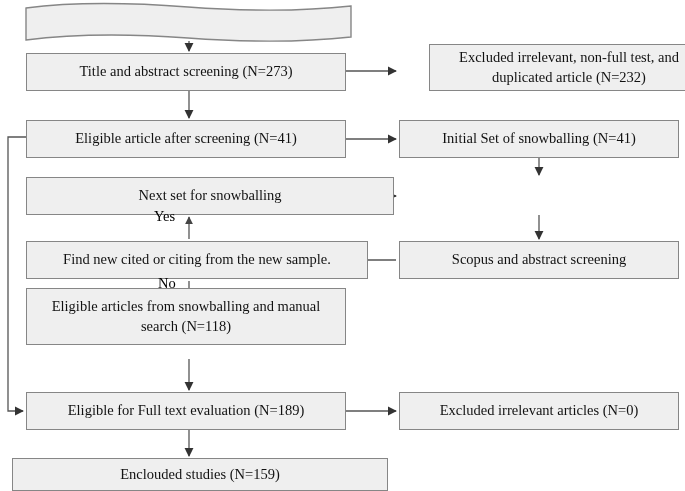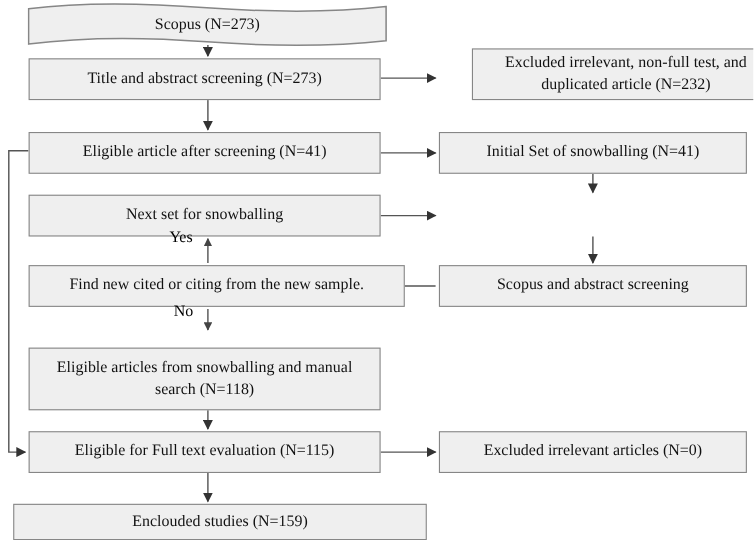--- a/index.html
+++ b/index.html
@@ -110,58 +110,57 @@
 
       <path d="M 189 430 L 189 456" marker-end="url(#ah)"></path>
     </g>
   </svg>
 
   <div class="node doc" style="left:25px; top:2px; width:327px; height:42px;">
     <svg class="doc-svg" viewBox="0 0 327 42" preserveAspectRatio="none">
       <path d="M 1 6 C 55 -1, 110 1, 163 5 C 218 9, 272 10, 326 4
                L 326 35 C 272 41, 218 40, 163 36 C 110 32, 55 31, 1 38 Z" fill="#efefef" stroke="#868686" stroke-width="1.4"></path>
     </svg>
-    <span class="doc-label">Scopus (N=273)</span>
   </div>
 
   <div class="node" style="left:26px; top:53px; width:320px; height:38px;">
     <span>Title and abstract screening (N=273)</span>
   </div>
 
   <div class="node" style="left:399px; top:44px; width:280px; height:47px;margin-left:30px;">
     <span>Excluded irrelevant, non-full test, and duplicated article (N=232)</span>
   </div>
 
   <div class="node" style="left:26px; top:120px; width:320px; height:38px;">
     <span>Eligible article after screening (N=41)</span>
   </div>
 
   <div class="node" style="left:399px; top:120px; width:280px; height:38px;font-family:Liberation Serif, serif;">
     <span>Initial Set of snowballing (N=41)</span>
   </div>
 
-  <div class="node" style="left:26px; top:177px; width:320px; height:38px;">
+  <div class="node" style="left:26px; top:177px; width:368px; height:38px;">
     <span>Next set for snowballing</span>
   </div>
 
 
   <div class="node" style="left:26px; top:241px; width:342px; height:38px;">
     <span>Find new cited or citing from the new sample.</span>
   </div>
 
   <div class="node" style="left:399px; top:241px; width:280px; height:38px;">
     <span>Scopus and abstract screening</span>
   </div>
 
-  <div class="node" style="left:26px; top:316px; width:320px; height:57px;">
+  <div class="node" style="left:26px; top:288px; width:320px; height:57px;">
     <span>Eligible articles from snowballing and manual search (N=118)</span>
   </div>
 
   <div class="node" style="left:26px; top:392px; width:320px; height:38px;">
-    <span>Eligible for Full text evaluation (N=115)</span>
+    <span>Eligible for Full text evaluation (N=189)</span>
   </div>
 
   <div class="node" style="left:399px; top:392px; width:280px; height:38px;">
     <span>Excluded irrelevant articles (N=0)</span>
   </div>
 
   <div class="node" style="left:12px; top:458px; width:376px; height:33px;">
     <span>Enclouded studies (N=159)</span>
   </div>
 

